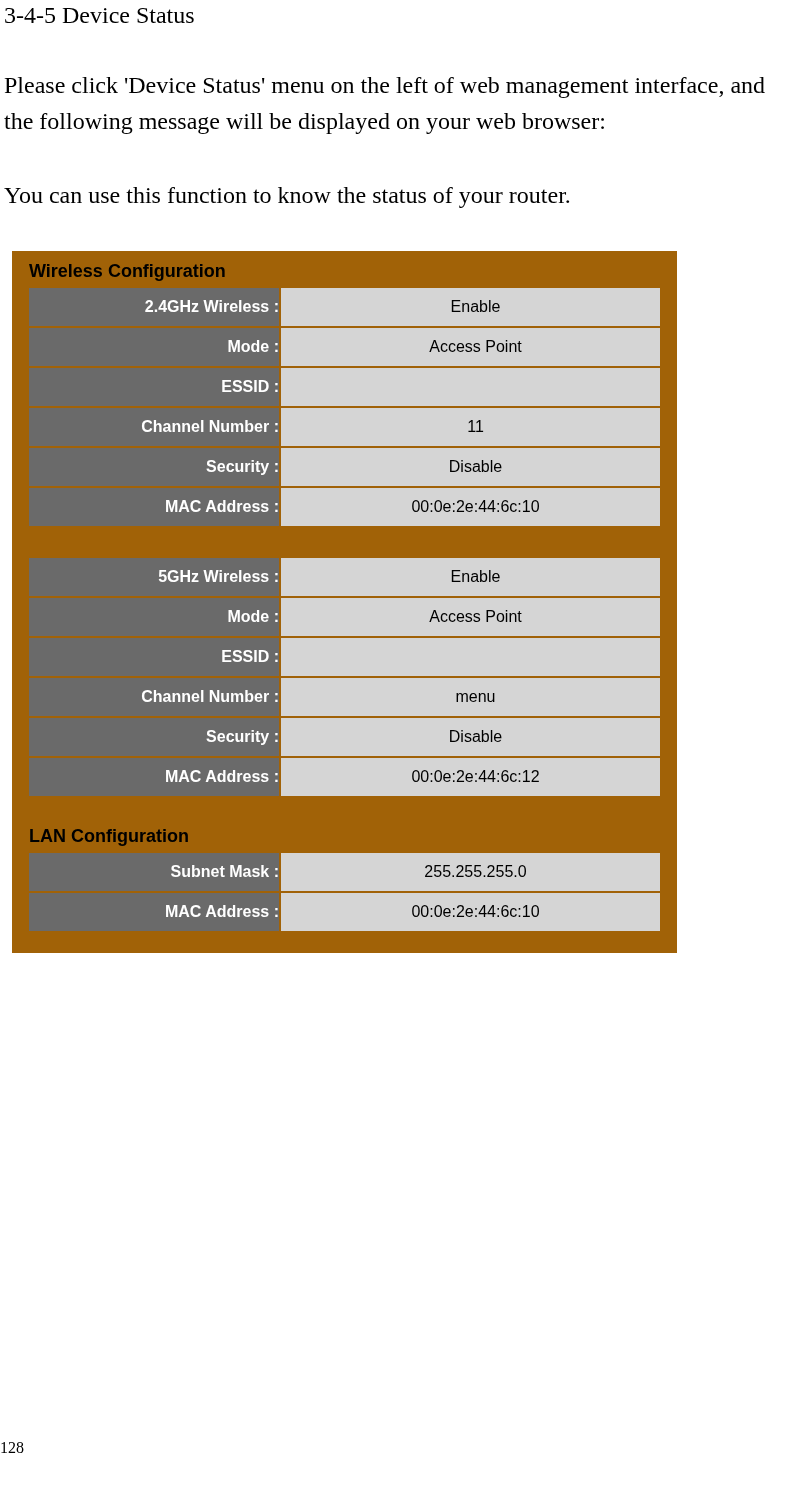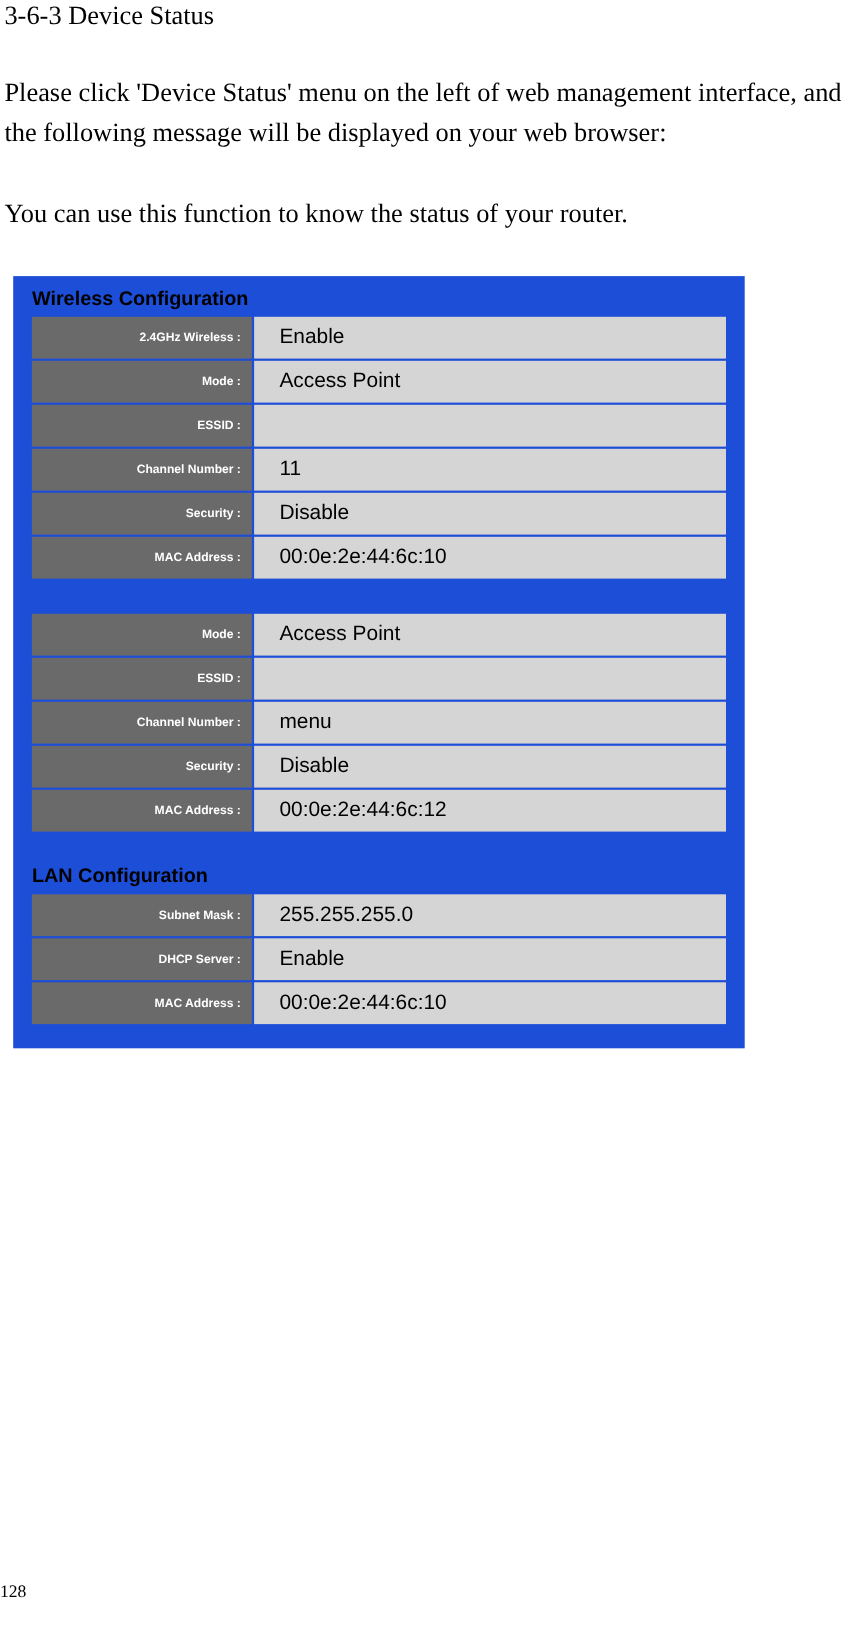--- a/index.html
+++ b/index.html
@@ -25,21 +25,21 @@
       font-weight: normal;
       margin-bottom: 38px;
       margin-top: 2px;
     }
     .body-text {
       font-size: 24px;
       line-height: 1.5;
       margin-bottom: 38px;
     }
     .screenshot-box {
-      background: #1d4ed8;
+      background: #a16207;
       width: 665px;
       padding: 10px 15px 20px 15px;
       margin-left: 8px;
       margin-bottom: 44px;
     }
     .config-section-header {
       font-family: Arial, Helvetica, sans-serif;
       font-size: 18px;
       font-weight: bold;
       color: #000;
@@ -55,56 +55,56 @@
     .config-table:last-child {
       margin-bottom: 0;
     }
     .config-row {
       height: 38px;
     }
     .config-label {
       background: #6a6a6a;
       color: #fff;
       font-family: Arial, Helvetica, sans-serif;
-      font-size: 11px;
+      font-size: 16px;
       font-weight: bold;
       text-align: right;
-      padding-right: 10px;
-      width: 200px;
+      padding-right: 0;
+      width: 250px;
       vertical-align: middle;
     }
     .config-value {
       background: #d5d5d5;
       color: #000;
       font-family: Arial, Helvetica, sans-serif;
-      font-size: 19px;
+      font-size: 16px;
       font-weight: normal;
-      text-align: left;
-      padding-left: 23px;
+      text-align: center;
+      padding-left: 10px;
       vertical-align: middle;
     }
     .closing-text {
       font-size: 24px;
       line-height: 1.5;
     }
     .page-number {
       position: absolute;
       bottom: 28px;
       left: 0;
       width: 100%;
       text-align: left;
       font-size: 16px;
       font-family: "Times New Roman", Times, serif;
     }
   </style>
 </head>
 <body>
 
 <div class="page-content">
-  <div class="section-title">3-6-3 Device Status</div>
+  <div class="section-title">3-4-5 Device Status</div>
 
   <div class="body-text">Please click 'Device Status' menu on the left of web management interface, and the following message will be displayed on your web browser:</div>
 
   <div class="body-text">You can use this function to know the status of your router.</div>
 
   <div class="screenshot-box">
     <div class="config-section-header">Wireless Configuration</div>
 
     <table class="config-table">
       <tbody>
@@ -130,20 +130,24 @@
       </tr>
       <tr class="config-row">
         <td class="config-label">MAC Address :</td>
         <td class="config-value">00:0e:2e:44:6c:10</td>
       </tr>
     </tbody>
       </table>
 
     <table class="config-table">
       <tbody>
+          <tr class="config-row">
+        <td class="config-label">5GHz Wireless :</td>
+        <td class="config-value">Enable</td>
+      </tr>
       <tr class="config-row">
         <td class="config-label">Mode :</td>
         <td class="config-value">Access Point</td>
       </tr>
       <tr class="config-row">
         <td class="config-label">ESSID :</td>
         <td class="config-value"></td>
       </tr>
       <tr class="config-row">
         <td class="config-label">Channel Number :</td>
@@ -162,24 +166,20 @@
 
     <div class="config-section-header">LAN Configuration</div>
 
     <table class="config-table" style="margin-bottom:0;">
       <tbody>
       <tr class="config-row">
         <td class="config-label">Subnet Mask :</td>
         <td class="config-value">255.255.255.0</td>
       </tr>
       <tr class="config-row">
-        <td class="config-label">DHCP Server :</td>
-        <td class="config-value">Enable</td>
-      </tr>
-      <tr class="config-row">
         <td class="config-label">MAC Address :</td>
         <td class="config-value">00:0e:2e:44:6c:10</td>
       </tr>
     </tbody>
       </table>
   </div>
 
 </div>
 
 <div class="page-number">128</div>

